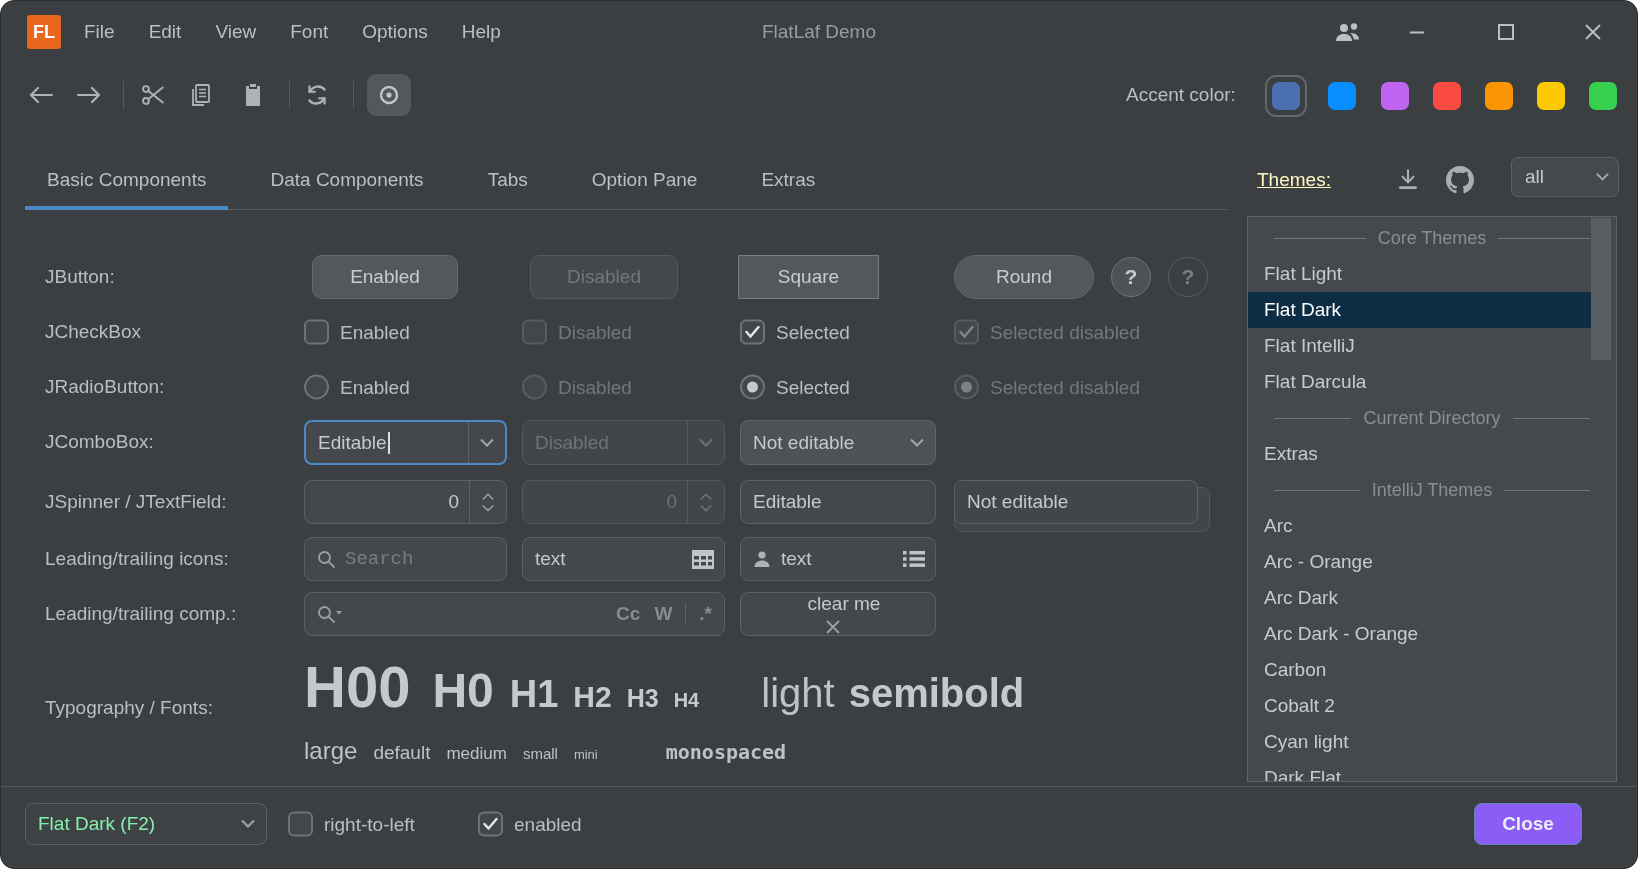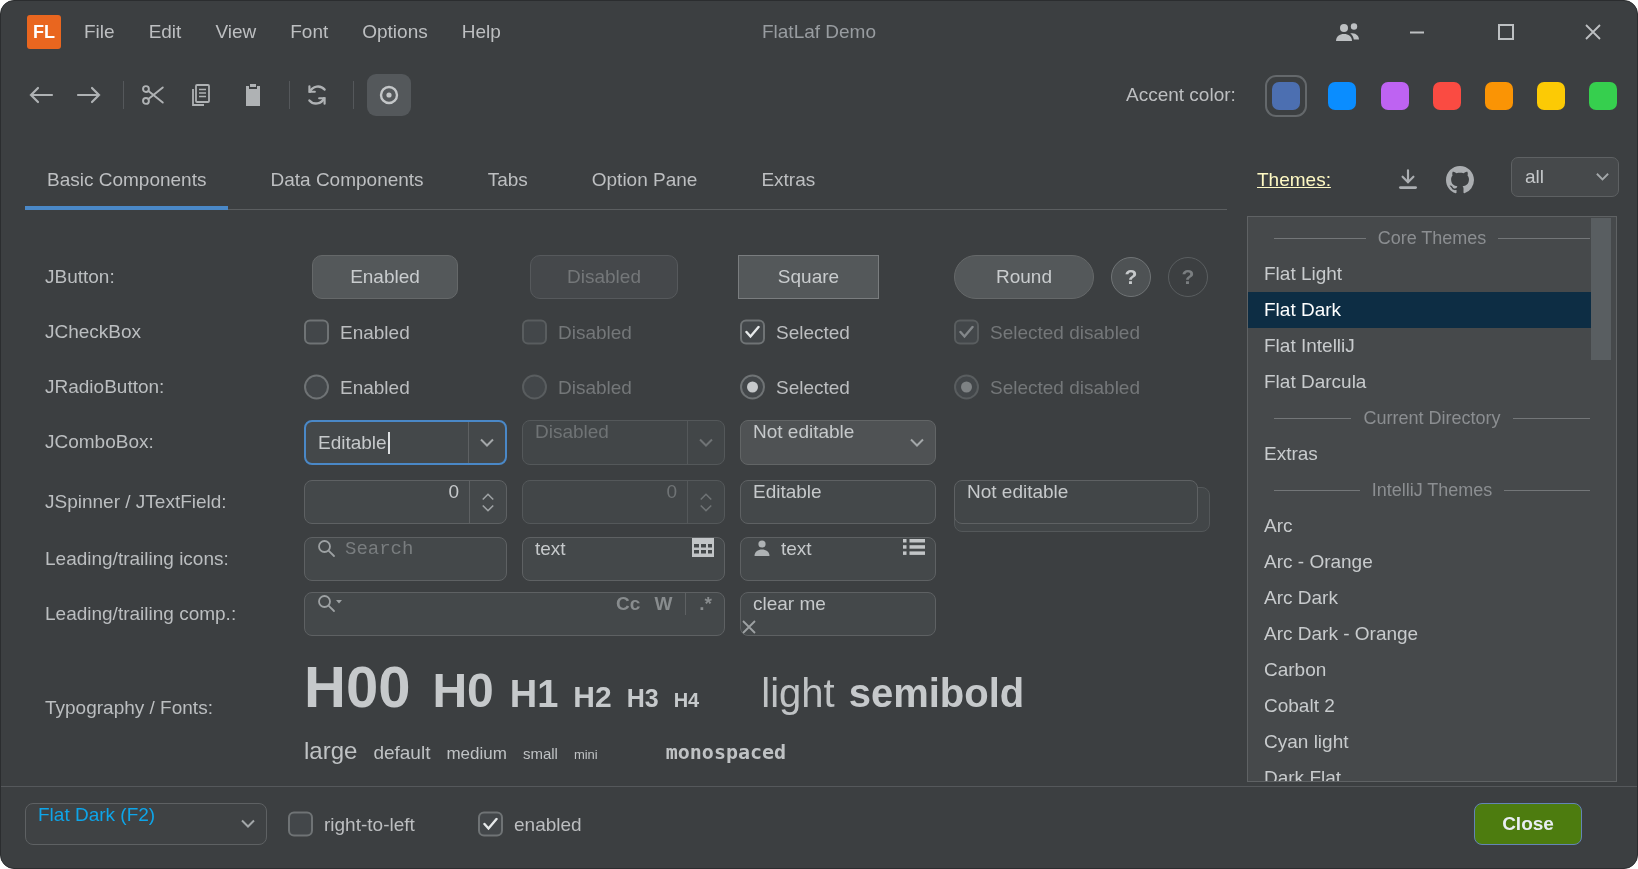--- a/index.html
+++ b/index.html
@@ -53,21 +53,21 @@
 
   .cb, .radio { position:absolute; transform:translateY(-50%); display:flex; align-items:center; gap:11px; font-size:19px; color:#BCBEC0; white-space:nowrap; }
   .cb.disabled, .radio.disabled { color:#747779; }
   .cb .box { width:25px; height:25px; border-radius:6px; background:#43474A; border:2px solid #6F7375; box-sizing:border-box; display:flex; align-items:center; justify-content:center; flex:none; }
   .cb.disabled .box { border-color:#595D5F; }
   .radio .circle { width:25px; height:25px; border-radius:50%; background:#43474A; border:2px solid #6F7375; box-sizing:border-box; display:flex; align-items:center; justify-content:center; flex:none; }
   .radio.disabled .circle { border-color:#595D5F; }
   .radio .dot { width:11px; height:11px; border-radius:50%; background:#C6C9CB; }
   .radio.disabled .dot { background:#7E8284; }
 
-  .fieldbox { position:absolute; height:44px; border-radius:8px; background:#44484A; border:1px solid #5E6163; box-sizing:border-box; display:flex; font-size:19px; color:#C6C9CB; }
+  .fieldbox { position:absolute; height:44px; border-radius:8px; background:#44484A; border:1px solid #5E6163; box-sizing:border-box; display:flex; align-items:center; font-size:19px; color:#C6C9CB; }
   .fieldbox.nonedit { background:#4F5254; border-color:#626566; }
   .fieldbox.disabled { background:#424648; border-color:#54585A; color:#6F7375; }
   .fieldbox.focused { border:2px solid #4A88C7; }
   .fpad { padding-left:12px; flex:1; white-space:nowrap; overflow:hidden; }
   .caret { width:2px; height:22px; background:#DDE0E2; margin-left:1px; }
   .combo-arrow { width:36px; align-self:stretch; display:flex; align-items:center; justify-content:center; color:#A3A7A9; flex:none; }
   .combo-arrow.divided { border-left:1px solid #5E6163; }
   .fieldbox.disabled .combo-arrow { color:#6F7375; border-left-color:#54585A; }
   .spin-value { flex:1; text-align:right; padding-right:10px; }
   .spin-btns { width:36px; align-self:stretch; border-left:1px solid #5E6163; display:flex; flex-direction:column; align-items:center; justify-content:center; color:#9EA2A4; flex:none; }
@@ -81,21 +81,21 @@
   .typo1 { position:absolute; left:303px; top:652px; display:flex; align-items:baseline; color:#C6C9CB; white-space:nowrap; }
   .typo2 { position:absolute; left:303px; top:736px; display:flex; align-items:baseline; color:#BFC2C4; white-space:nowrap; }
   .h00{font-size:58px;font-weight:600;} .h0{font-size:48px;font-weight:600;margin-left:22px;} .h1{font-size:38px;font-weight:600;margin-left:16px;} .h2{font-size:30px;font-weight:600;margin-left:15px;} .h3{font-size:25px;font-weight:600;margin-left:15px;} .h4{font-size:20px;font-weight:600;margin-left:15px;}
   .t-light{font-size:40px;font-weight:300;margin-left:62px;color:#BFC2C4;} .t-semibold{font-size:40px;font-weight:700;margin-left:14px;}
   .t-large{font-size:24px;} .t-default{font-size:19px;margin-left:16px;} .t-medium{font-size:17px;margin-left:16px;} .t-small{font-size:15px;margin-left:16px;} .t-mini{font-size:13px;margin-left:16px;}
   .t-mono{font-family:"DejaVu Sans Mono",monospace;font-weight:bold;font-size:20px;margin-left:68px;}
 
   
   .bottom-sep { position:absolute; left:0; right:0; top:785px; height:1px; background:#55585B; }
   .status { position:absolute; left:1039px; top:823px; transform:translate(-50%,-50%); font-size:19px; color:#A8ACAE; white-space:nowrap; }
-  .close-btn { position:absolute; left:1473px; top:802px; width:108px; height:42px; background:#4d7c0f; border:1px solid #6384B6; border-radius:8px; color:#E9EEF3; font-weight:bold; font-size:19px; display:flex; align-items:center; justify-content:center; box-sizing:border-box; }
+  .close-btn { position:absolute; left:1473px; top:802px; width:108px; height:42px; background:#8b5cf6; border:1px solid #6384B6; border-radius:8px; color:#E9EEF3; font-weight:bold; font-size:19px; display:flex; align-items:center; justify-content:center; box-sizing:border-box; }
   svg { display:block; }
 </style>
 </head>
 <body>
 
 <div class="window">
 
   <div class="logo">
       <span>FL</span>
     </div>
@@ -453,21 +453,21 @@
     <span class="t-large">large</span>
     <span class="t-default">default</span>
     <span class="t-medium">medium</span>
     <span class="t-small">small</span>
     <span class="t-mini">mini</span>
     <span class="t-mono">monospaced</span>
   </div>
 
   <div class="bottom-sep"></div>
   <div class="fieldbox" style="left:24px;top:802px;width:242px;height:42px;background:#3F4244;">
-    <span class="fpad" style="color:#0ea5e9;">Flat Dark (F2)</span>
+    <span class="fpad" style="color:#86efac;">Flat Dark (F2)</span>
     <span class="combo-arrow">
         <svg width="16" height="10" viewBox="0 0 16 10" fill="none" stroke="currentColor" stroke-width="2">
           <path d="M2 1.5l6 6 6-6"></path>
         </svg>
       </span>
   </div>
   <div class="cb" style="left:287px;top:823px;">
     <span class="box"></span>
     <span>right-to-left</span>
   </div>

